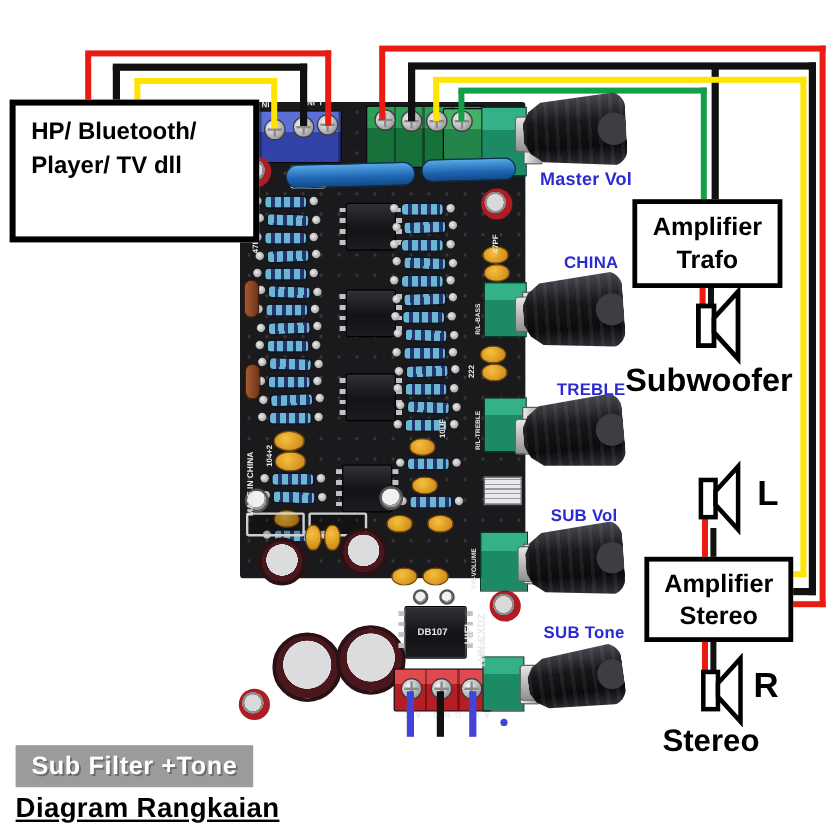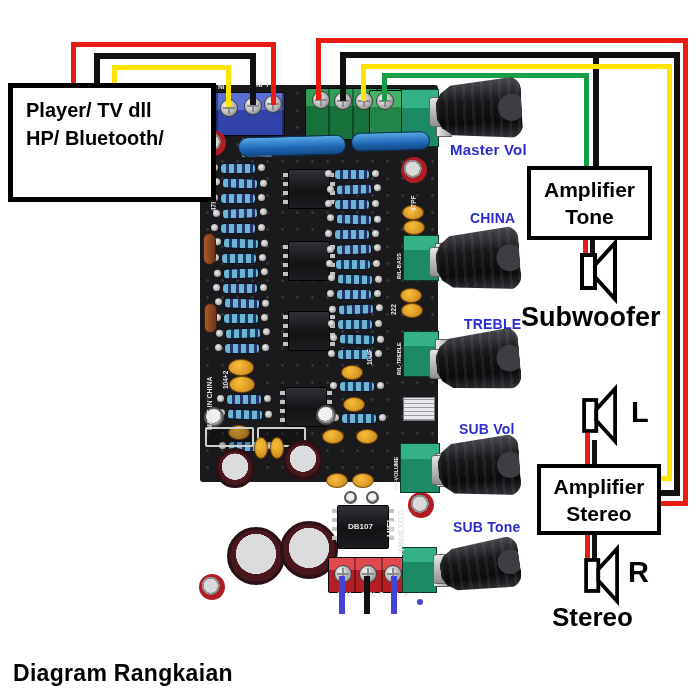--- a/index.html
+++ b/index.html
@@ -282,27 +282,27 @@
   <div class="collar" style="left:433px;top:554px;"></div>
   <div class="knob" style="left:440px;top:540px;width:80px;height:52px;transform:rotate(-8deg);"></div>
 
   <div class="bluelab" style="left:450px;top:141px;font-size:15px;">Master Vol</div>
   <div class="bluelab" style="left:470px;top:210px;font-size:14px;">CHINA</div>
   <div class="bluelab" style="left:464px;top:316px;font-size:14px;">TREBLE</div>
   <div class="bluelab" style="left:459px;top:421px;font-size:14px;">SUB Vol</div>
   <div class="bluelab" style="left:453px;top:519px;font-size:14px;">SUB Tone</div>
 
   <div class="wbox" style="left:8px;top:83px;width:185px;height:101px;border-width:5px;align-items:flex-start;justify-content:flex-start;padding:8px 0 0 13px;font-size:20px;line-height:28px;">
+    <span>HP/ Bluetooth/</span>
     <span>Player/ TV dll</span>
-    <span>HP/ Bluetooth/</span>
   </div>
 
   <div class="wbox" style="left:527px;top:166px;width:117px;height:66px;font-size:21px;line-height:27px;">
     <span>Amplifier</span>
-    <span>Tone</span>
+    <span>Trafo</span>
   </div>
 
   <div class="wbox" style="left:537px;top:464px;width:116px;height:63px;font-size:21px;line-height:27px;">
     <span>Amplifier</span>
     <span>Stereo</span>
   </div>
 
 
   <svg width="0" height="0" style="position:absolute">
     <symbol id="spk" viewBox="0 0 44 66">
@@ -318,15 +318,18 @@
     </svg>
   <svg class="spk" style="left:582px;top:544px;" width="42" height="62">
       <use href="#spk"></use>
     </svg>
 
   <div class="blklab" style="left:521px;top:302px;font-size:27px;">Subwoofer</div>
   <div class="blklab" style="left:631px;top:396px;font-size:29px;">L</div>
   <div class="blklab" style="left:628px;top:556px;font-size:29px;">R</div>
   <div class="blklab" style="left:552px;top:602px;font-size:26px;">Stereo</div>
 
-  <div class="blklab" style="left:13px;top:660px;font-size:23px;letter-spacing:.3px;">Diagram Rangkaian</div>
+  <div class="badge" style="left:13px;top:621px;width:198px;height:35px;font-size:21px;">
+    <span>Sub Filter +Tone</span>
+  </div>
+  <div class="blklab" style="left:13px;top:660px;font-size:23px;letter-spacing:.3px;text-decoration:underline;">Diagram Rangkaian</div>
 
 </div>
 
 </body></html>

